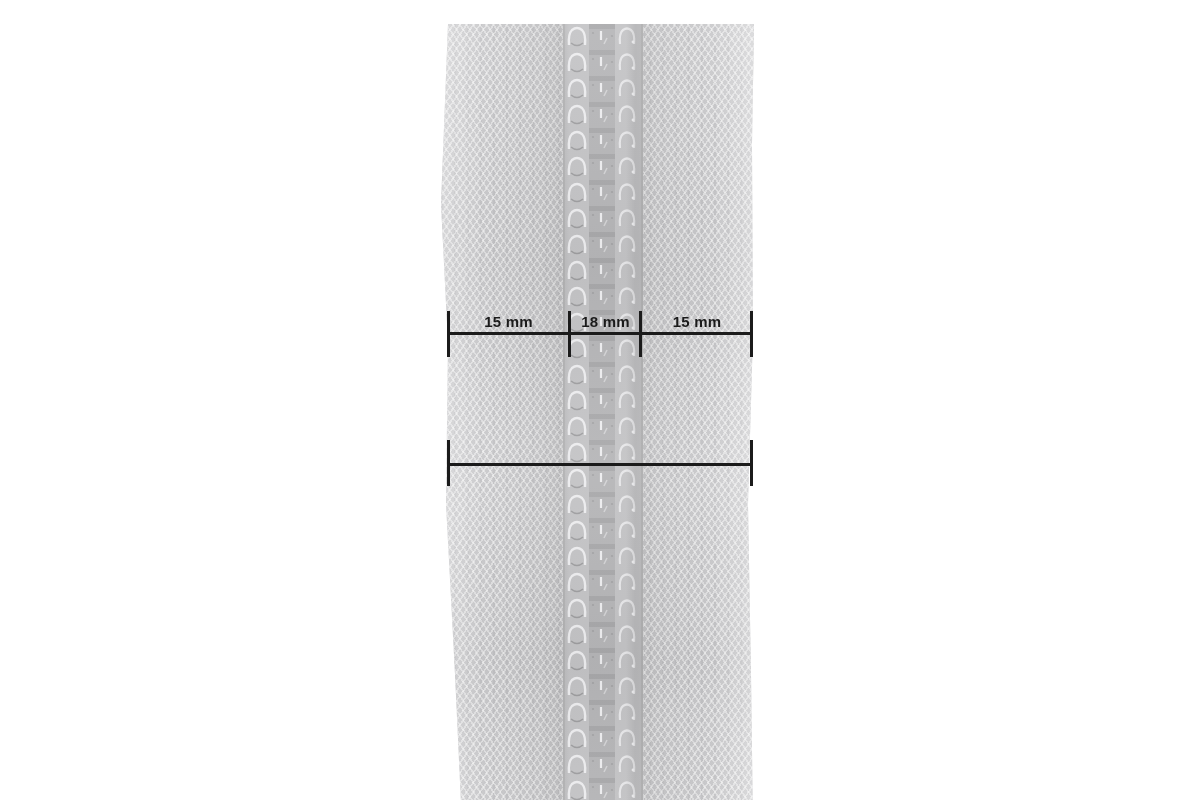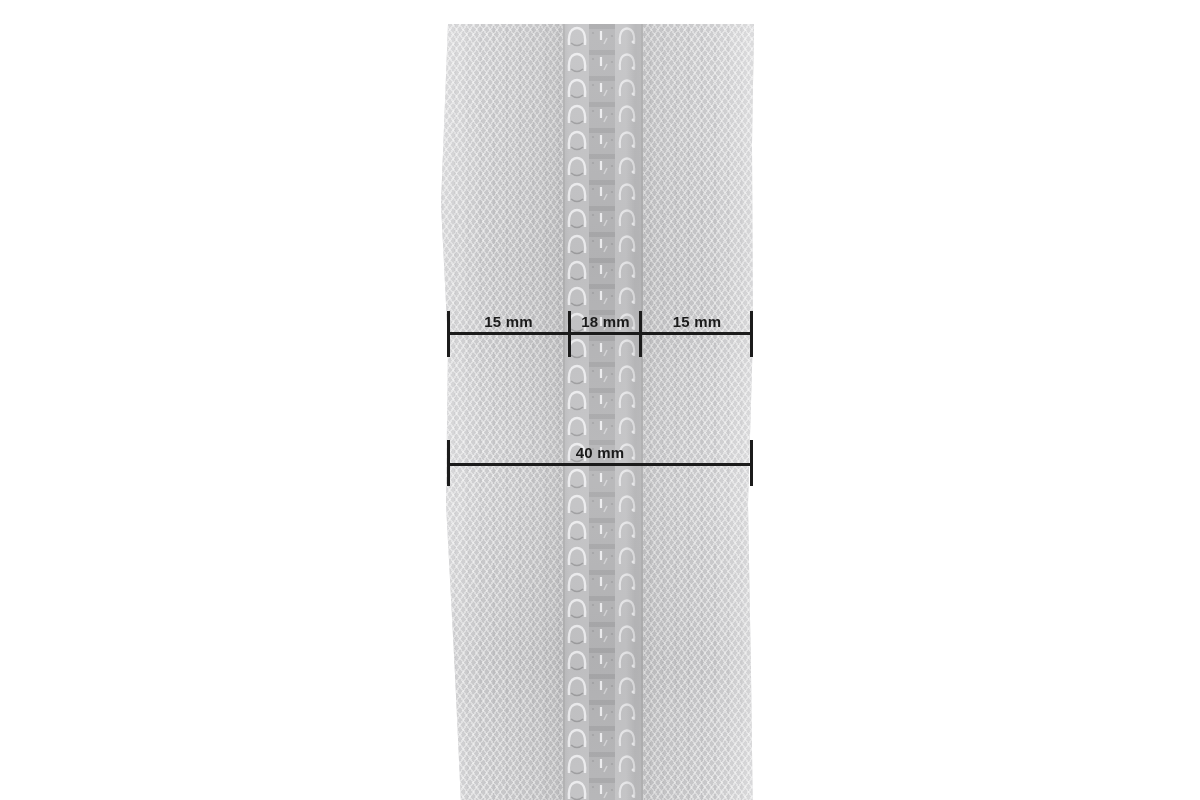--- a/index.html
+++ b/index.html
@@ -153,16 +153,15 @@
     <div class="tick t3"></div>
     <span class="dim-label lbl0">15 mm</span>
     <span class="dim-label lbl1">18 mm</span>
     <span class="dim-label lbl2">15 mm</span>
   </div>
 
   <div class="dim dim-bottom">
     <div class="dim-line"></div>
     <div class="tick t0"></div>
     <div class="tick t3"></div>
-    <span class="dim-label lbl-total">40 mm</span>
   </div>
 
 </div>
 
 </body></html>

